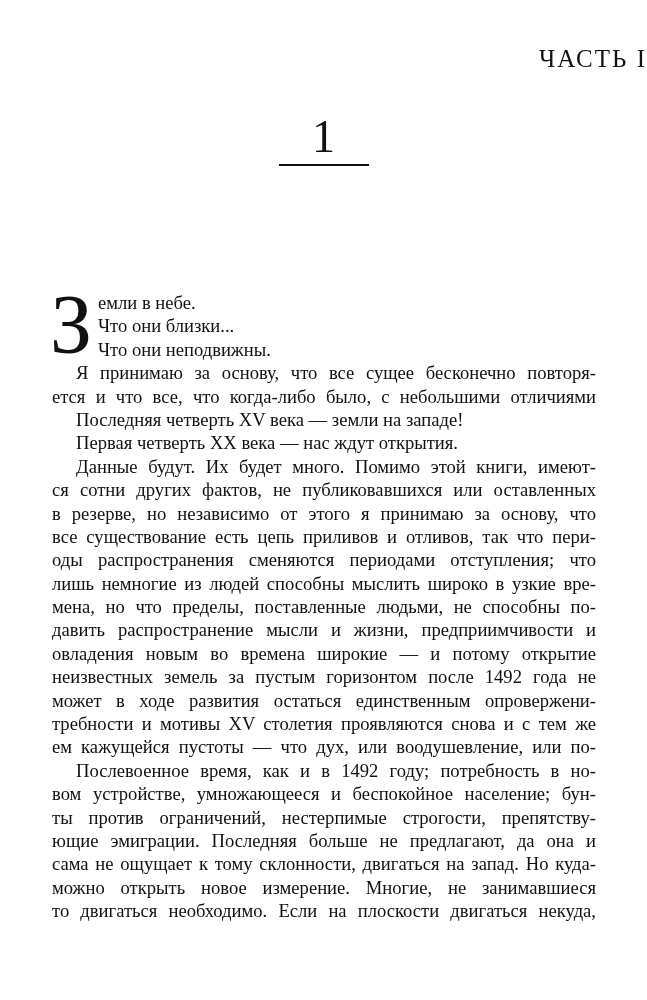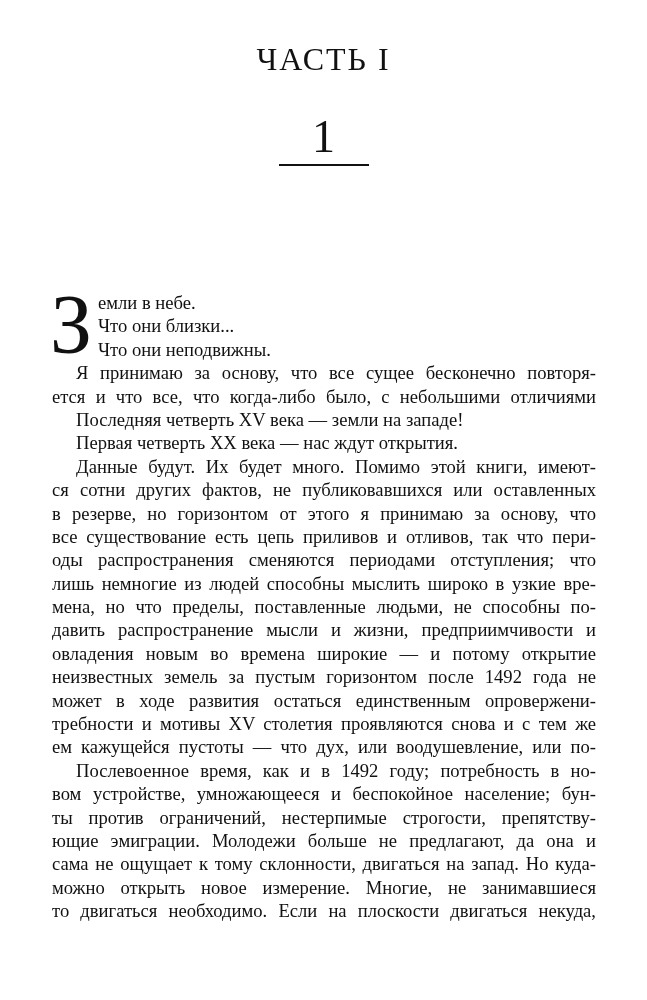--- a/index.html
+++ b/index.html
@@ -13,22 +13,22 @@
       position: relative;
       overflow: hidden;
       color: #111111;
       font-family: "Liberation Serif", "DejaVu Serif", serif;
     }
     .part-title {
       position: absolute;
       top: 44px;
       left: 0;
       width: 647px;
-      text-align: center;
-      font-size: 32px;
+      text-align: right;
+      font-size: 25px;
       letter-spacing: 2px;
       line-height: 30px;
     }
     .chapter-num {
       position: absolute;
       top: 112px;
       left: 0;
       width: 647px;
       text-align: center;
       font-size: 46px;
@@ -96,32 +96,32 @@
     <span class="dropcap-line">Что они близки...</span>
     <span class="dropcap-line">Что они неподвижны.</span>
   </div>
   <div id="body-lines">
       <span class="line indent">Я принимаю за основу, что все сущее бесконечно повторя-</span>
       <span class="line">ется и что все, что когда-либо было, с небольшими отличиями</span>
       <span class="line indent last">Последняя четверть XV века — земли на западе!</span>
       <span class="line indent last">Первая четверть XX века — нас ждут открытия.</span>
       <span class="line indent">Данные будут. Их будет много. Помимо этой книги, имеют-</span>
       <span class="line">ся сотни других фактов, не публиковавшихся или оставленных</span>
-      <span class="line">в резерве, но горизонтом от этого я принимаю за основу, что</span>
+      <span class="line">в резерве, но независимо от этого я принимаю за основу, что</span>
       <span class="line">все существование есть цепь приливов и отливов, так что пери-</span>
       <span class="line">оды распространения сменяются периодами отступления; что</span>
       <span class="line">лишь немногие из людей способны мыслить широко в узкие вре-</span>
       <span class="line">мена, но что пределы, поставленные людьми, не способны по-</span>
       <span class="line">давить распространение мысли и жизни, предприимчивости и</span>
       <span class="line">овладения новым во времена широкие — и потому открытие</span>
       <span class="line">неизвестных земель за пустым горизонтом после 1492 года не</span>
       <span class="line">может в ходе развития остаться единственным опровержени-</span>
       <span class="line">требности и мотивы XV столетия проявляются снова и с тем же</span>
       <span class="line">ем кажущейся пустоты — что дух, или воодушевление, или по-</span>
       <span class="line indent">Послевоенное время, как и в 1492 году; потребность в но-</span>
       <span class="line">вом устройстве, умножающееся и беспокойное население; бун-</span>
       <span class="line">ты против ограничений, нестерпимые строгости, препятству-</span>
-      <span class="line">ющие эмиграции. Молодежи больше не предлагают, да она и</span>
+      <span class="line">ющие эмиграции. Последняя больше не предлагают, да она и</span>
       <span class="line">сама не ощущает к тому склонности, двигаться на запад. Но куда-</span>
       <span class="line">можно открыть новое измерение. Многие, не занимавшиеся</span>
       <span class="line">то двигаться необходимо. Если на плоскости двигаться некуда,</span>
     </div>
 </div>
 
 </body></html>

